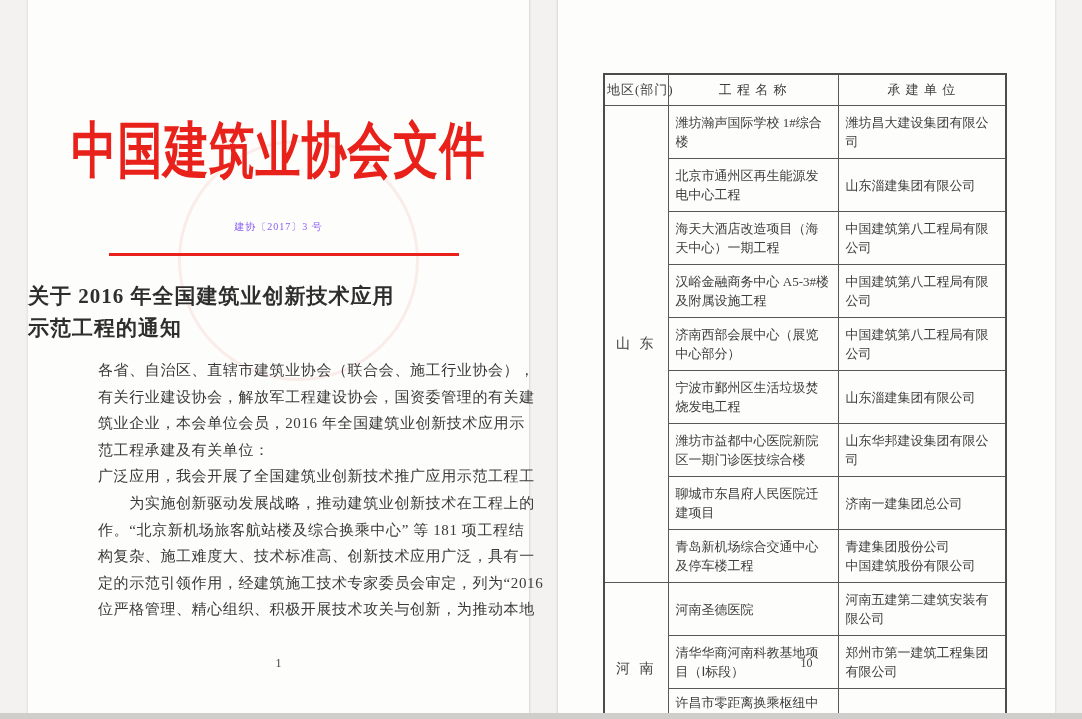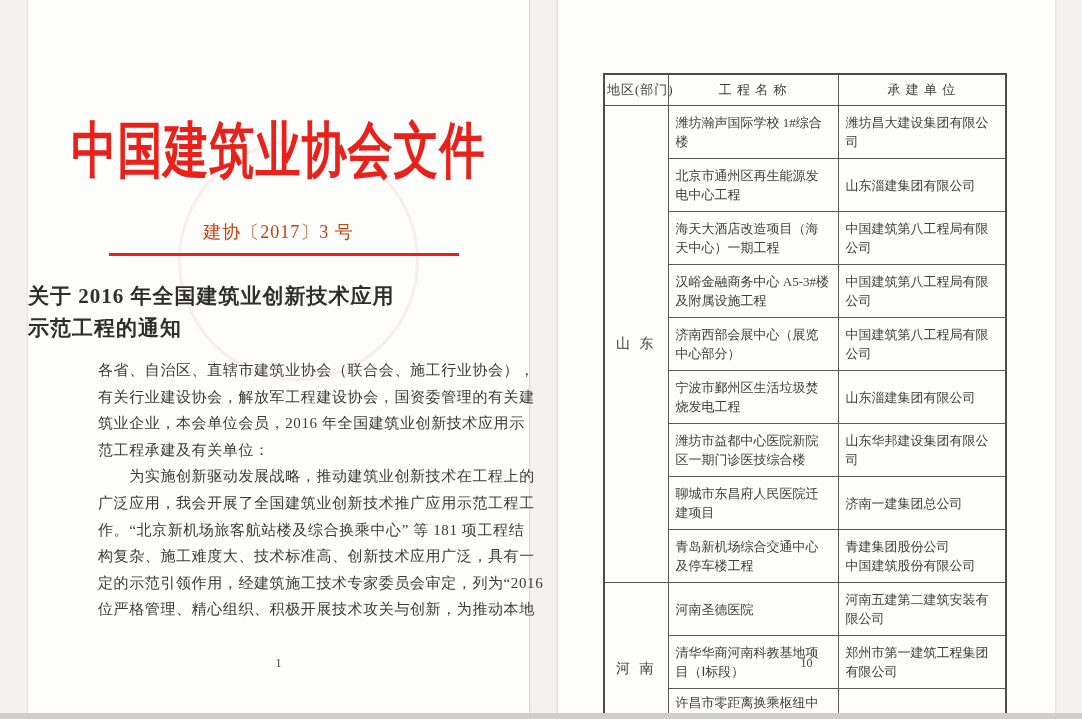--- a/index.html
+++ b/index.html
@@ -24,21 +24,21 @@
     font-weight:900;font-size:45px;letter-spacing:1px;
     transform:scaleY(1.35);transform-origin:top center;
     white-space:nowrap;
   }
   .seal{
     position:absolute;left:150px;top:140px;width:235px;height:235px;
     border:3px solid rgba(235,140,128,0.14);border-radius:50%;
   }
   .doc-number{
     position:absolute;left:0;top:220px;width:100%;text-align:center;
-    font-size:18px;color:#c2410c;letter-spacing:1px;
+    font-size:10px;color:#8b5cf6;letter-spacing:1px;
   }
   .red-rule{position:absolute;left:81px;top:253px;width:350px;height:3px;}
   .doc-title{
     position:absolute;left:0;top:280px;width:100%;text-align:left;
     font-size:21px;font-weight:bold;color:#2e2e2e;line-height:32px;letter-spacing:1px;
   }
   .body-block{
     position:absolute;left:70px;top:357px;width:376px;
     font-size:15px;color:#3a3a3a;line-height:26.6px;letter-spacing:0.6px;
   }
@@ -80,22 +80,22 @@
     <div class="red-rule" id="red-rule" style="background: rgb(232, 33, 26);"></div>
     <div class="doc-title">
         <div class="title-line">关于 2016 年全国建筑业创新技术应用</div>
         <div class="title-line">示范工程的通知</div>
       </div>
     <div class="body-block">
         <div class="line">各省、自治区、直辖市建筑业协会（联合会、施工行业协会），</div>
         <div class="line">有关行业建设协会，解放军工程建设协会，国资委管理的有关建</div>
         <div class="line">筑业企业，本会单位会员，2016 年全国建筑业创新技术应用示</div>
         <div class="line">范工程承建及有关单位：</div>
+        <div class="line">广泛应用，我会开展了全国建筑业创新技术推广应用示范工程工</div>
         <div class="line">　　为实施创新驱动发展战略，推动建筑业创新技术在工程上的</div>
-        <div class="line">广泛应用，我会开展了全国建筑业创新技术推广应用示范工程工</div>
         <div class="line">作。“北京新机场旅客航站楼及综合换乘中心” 等 181 项工程结</div>
         <div class="line">构复杂、施工难度大、技术标准高、创新技术应用广泛，具有一</div>
         <div class="line">定的示范引领作用，经建筑施工技术专家委员会审定，列为“2016</div>
         <div class="line">位严格管理、精心组织、积极开展技术攻关与创新，为推动本地</div>
       </div>
     <div class="page-num">1</div>
   </div>
 
   <div class="page page-right">
     <div class="table-wrap">

